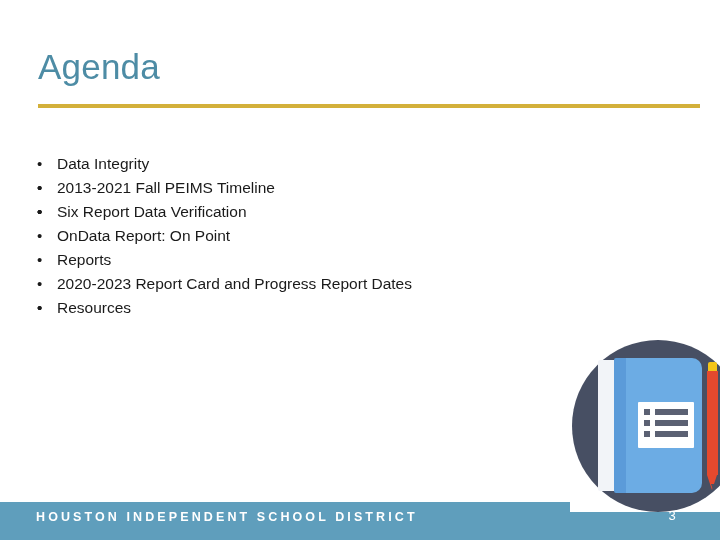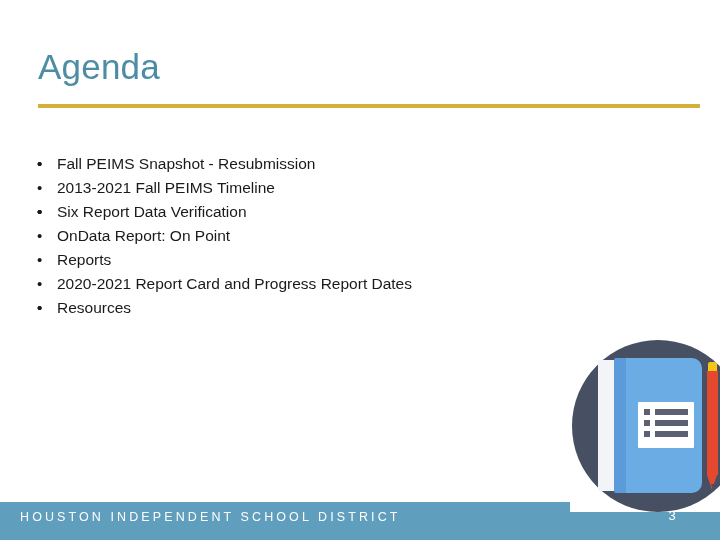--- a/index.html
+++ b/index.html
@@ -204,24 +204,24 @@
   .footer-right {
     position: absolute;
     left: 570px;
     top: 512px;
     width: 150px;
     height: 28px;
     background: #5f9ebc;
   }
   .footer-text {
     position: absolute;
-    left: 20px;
+    left: 36px;
     top: 510px;
     font-size: 12.5px;
-    font-weight: normal;
+    font-weight: bold;
     color: #ffffff;
     letter-spacing: 3.1px;
     white-space: nowrap;
   }
   .page-number {
     position: absolute;
     left: 664px;
     top: 508px;
     font-size: 13px;
     color: #ffffff;
@@ -231,29 +231,29 @@
 </style>
 </head>
 <body>
 
 <div class="slide">
 
   <div class="slide-title">Agenda</div>
   <div class="title-rule"></div>
 
   <ul class="agenda-list">
-      <li class="agenda-item"><span class="bullet-dot">•</span></li>
-      <li class="agenda-item"><span class="bullet-dot">•</span><span>Fall PEIMS Snapshot - Resubmission</span></li>
+      <li class="agenda-item"><span class="bullet-dot">•</span><span>Data Integrity</span></li>
+      <li class="agenda-item"><span class="bullet-dot">•</span></li>
       <li class="agenda-item"><span class="bullet-dot">•</span><span>2013-2021 Fall PEIMS Timeline</span></li>
       <li class="agenda-item"><span class="bullet-dot">•</span></li>
       <li class="agenda-item"><span class="bullet-dot">•</span></li>
       <li class="agenda-item"><span class="bullet-dot">•</span><span>Six Report Data Verification</span></li>
       <li class="agenda-item"><span class="bullet-dot">•</span><span>OnData Report: On Point</span></li>
       <li class="agenda-item"><span class="bullet-dot">•</span><span>Reports</span></li>
-      <li class="agenda-item"><span class="bullet-dot">•</span><span>2020-2021 Report Card and Progress Report Dates</span></li>
+      <li class="agenda-item"><span class="bullet-dot">•</span><span>2020-2023 Report Card and Progress Report Dates</span></li>
       <li class="agenda-item"><span class="bullet-dot">•</span></li>
       <li class="agenda-item"><span class="bullet-dot">•</span><span>Resources</span></li>
     </ul>
 
   <div class="illustration">
     <div class="ill-circle"></div>
     <div class="book-pages"></div>
     <div class="book-spine"></div>
     <div class="book-cover"></div>
     <div class="book-label">

